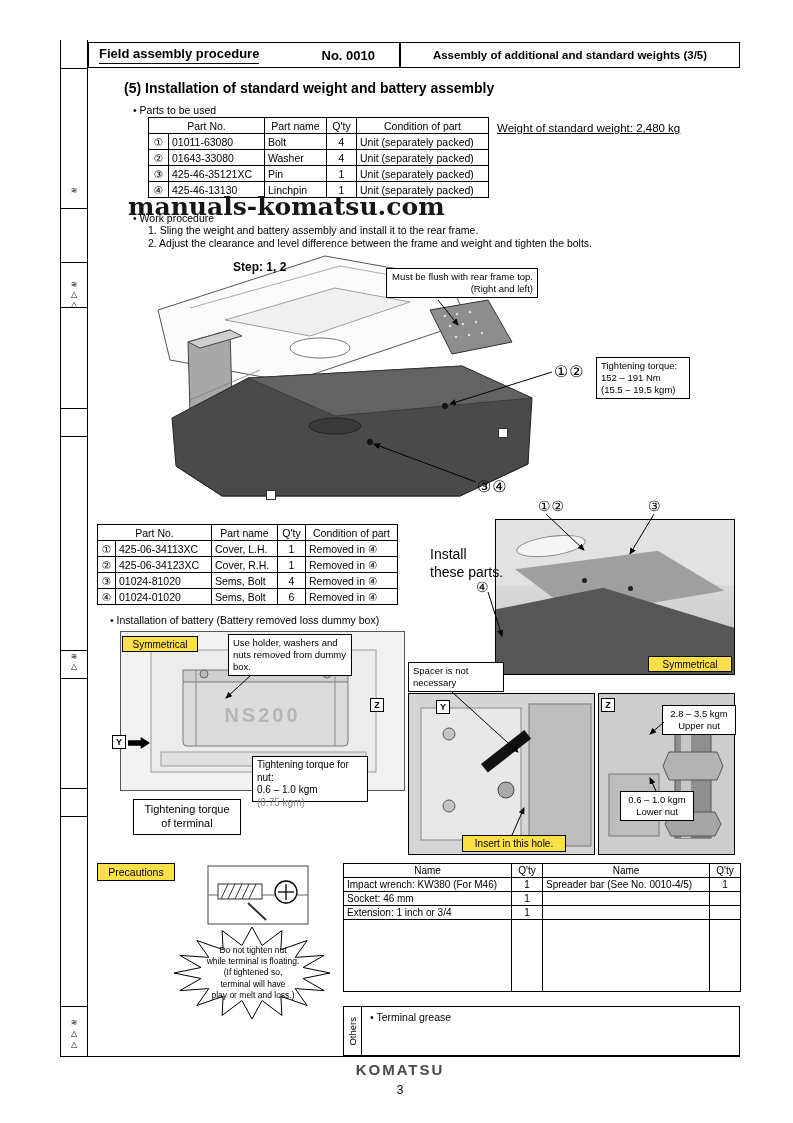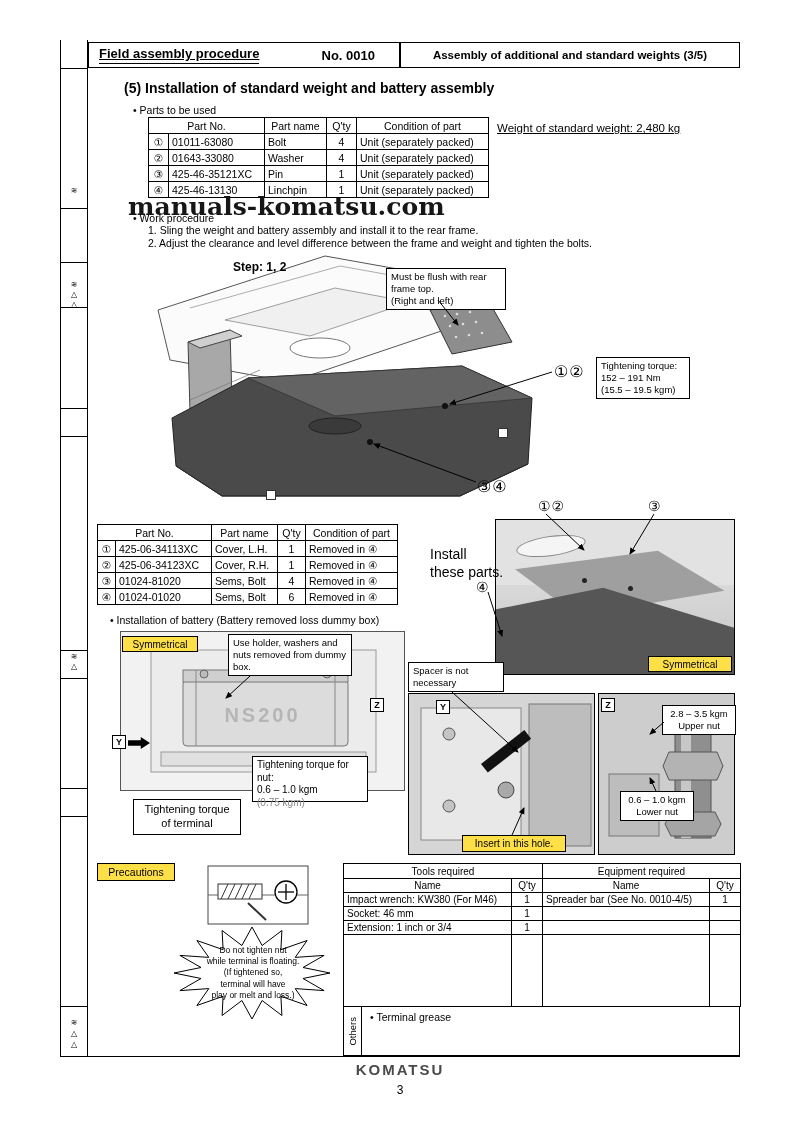--- a/index.html
+++ b/index.html
@@ -50,21 +50,21 @@
     <span class="lmark" style="top:250px">△</span>
     <span class="lmark" style="top:260px">△</span>
     <span class="lmark" style="top:612px">≋</span>
     <span class="lmark" style="top:622px">△</span>
     <span class="lmark" style="top:978px">≋</span>
     <span class="lmark" style="top:989px">△</span>
     <span class="lmark" style="top:1000px">△</span>
   </div>
 
   <div class="hdrbox" style="left:88px; top:42px; width:312px; height:26px; padding:0 10px; justify-content:space-between;">
-    <span style="font-weight:bold; font-size:13px; border-bottom:1.5px solid #000; padding-bottom:2px;text-decoration:underline;">Field assembly procedure</span>
+    <span style="font-weight:bold; font-size:13px; border-bottom:1.5px solid #000; padding-bottom:2px;">Field assembly procedure</span>
     <span style="font-weight:bold; font-size:13px; margin-right:14px;">No. 0010</span>
   </div>
   <div class="hdrbox" style="left:400px; top:42px; width:340px; height:26px; justify-content:center;">
     <span style="font-weight:bold; font-size:11.5px;">Assembly of additional and standard weights (3/5)</span>
   </div>
 
   <div class="abs" style="left:124px; top:80px; font-weight:bold; font-size:14px;">(5) Installation of standard weight and battery assembly</div>
   <div class="abs smalltext" style="left:133px; top:104px;">• Parts to be used</div>
 
   <table class="ptable" style="left:148px; top:117px;">
@@ -138,21 +138,21 @@
       <polygon points="118,128 332,116 402,148 205,166" fill="#636363" stroke="#333" stroke-width="0.8"></polygon>
       <path d="M46,216 L92,246 L330,246 L398,214" fill="none" stroke="#2a2a2a"></path>
       <ellipse cx="205" cy="176" rx="26" ry="8" fill="#3a3a3a" stroke="#222"></ellipse>
       <line x1="60" y1="150" x2="130" y2="120" stroke="#777" stroke-width="0.7"></line>
       <circle cx="315" cy="156" r="3" fill="#111"></circle>
       <circle cx="240" cy="192" r="3" fill="#111"></circle>
     </svg>
   </div>
   <div class="abs" style="left:233px; top:260px; font-weight:bold; font-size:12px; z-index:30;">Step: 1, 2</div>
 
-  <div class="callout" style="left:386px; top:268px; width:120px;">
+  <div class="callout" style="left:386px; top:268px; width:152px;text-align:right;">
     <span style="display:block;">Must be flush with rear frame top.</span>
     <span style="display:block;">(Right and left)</span>
   </div>
 
   <div class="mark-lg" style="left:554px; top:362px;">①②</div>
   <div class="callout" style="left:596px; top:357px; width:94px;">
     <span style="display:block;">Tightening torque:</span>
     <span style="display:block;">152 – 191 Nm</span>
     <span style="display:block;">(15.5 – 19.5 kgm)</span>
   </div>
@@ -320,24 +320,20 @@
   </div>
 
   <table class="ttable" style="left:343px; top:863px; width:397px;">
     <colgroup>
         <col style="width:168px">
         <col style="width:31px">
         <col style="width:167px">
         <col style="width:31px">
       </colgroup>
     <tbody>
-        <tr>
-      <th colspan="2" style="height:15px;">Tools required</th>
-      <th colspan="2" style="height:15px;">Equipment required</th>
-    </tr>
     <tr>
       <th>Name</th>
       <th>Q'ty</th>
       <th>Name</th>
       <th>Q'ty</th>
     </tr>
     <tr>
       <td>Impact wrench: KW380 (For M46)</td>
       <td class="ctr">1</td>
       <td>Spreader bar (See No. 0010-4/5)</td>

